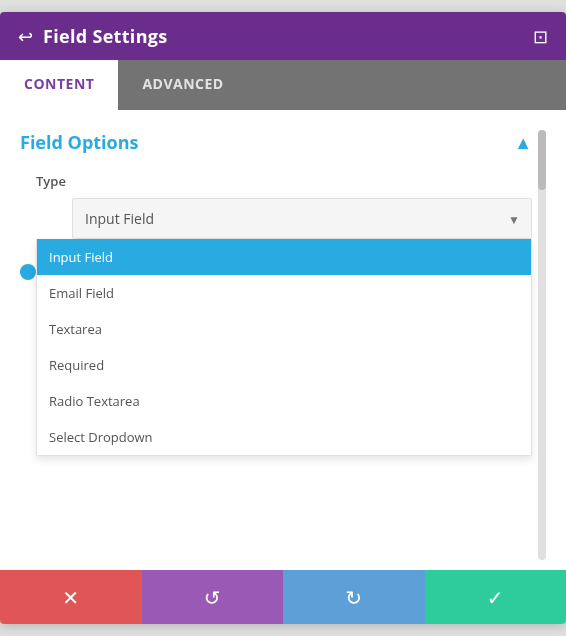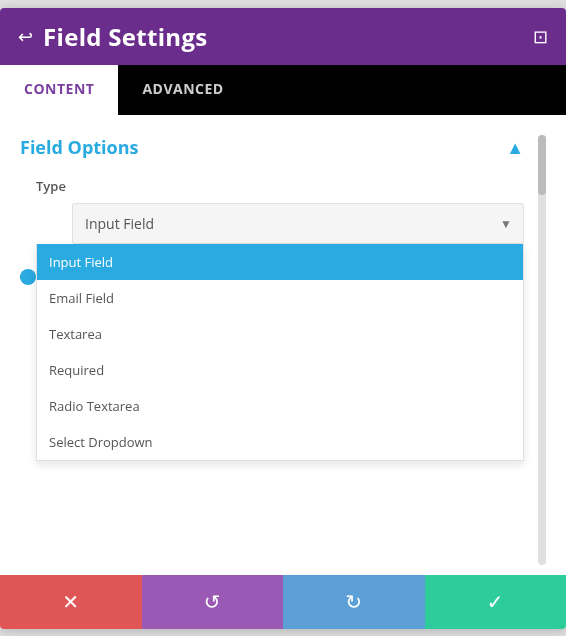--- a/index.html
+++ b/index.html
@@ -26,37 +26,37 @@
       align-items: center;
       justify-content: space-between;
     }
     .header-left {
       display: flex;
       align-items: center;
       gap: 10px;
     }
     .header-title {
       color: #fff;
-      font-size: 24px;
+      font-size: 18px;
       font-weight: 700;
       letter-spacing: 0.3px;
     }
     .header-back-icon {
       color: #fff;
       font-size: 18px;
       cursor: pointer;
     }
     .header-expand-icon {
       color: #fff;
       font-size: 18px;
       cursor: pointer;
     }
     
     .tabs {
-      background: #000000;
+      background: #737373;
       display: flex;
     }
     .tab {
       padding: 14px 24px;
       color: rgba(255,255,255,0.8);
       font-size: 14px;
       font-weight: 700;
       cursor: pointer;
       text-transform: uppercase;
       letter-spacing: 0.5px;
@@ -70,21 +70,20 @@
     
     .content {
       padding: 20px 20px 10px 20px;
       background: #fff;
       min-height: 430px;
       position: relative;
     }
     
     .content-wrapper {
       display: flex;
-      gap: 8px;
     }
     .main-content {
       flex: 1;
     }
     .scrollbar {
       width: 8px;
       background: #e0e0e0;
       border-radius: 4px;
       margin-left: 6px;
       position: relative;

